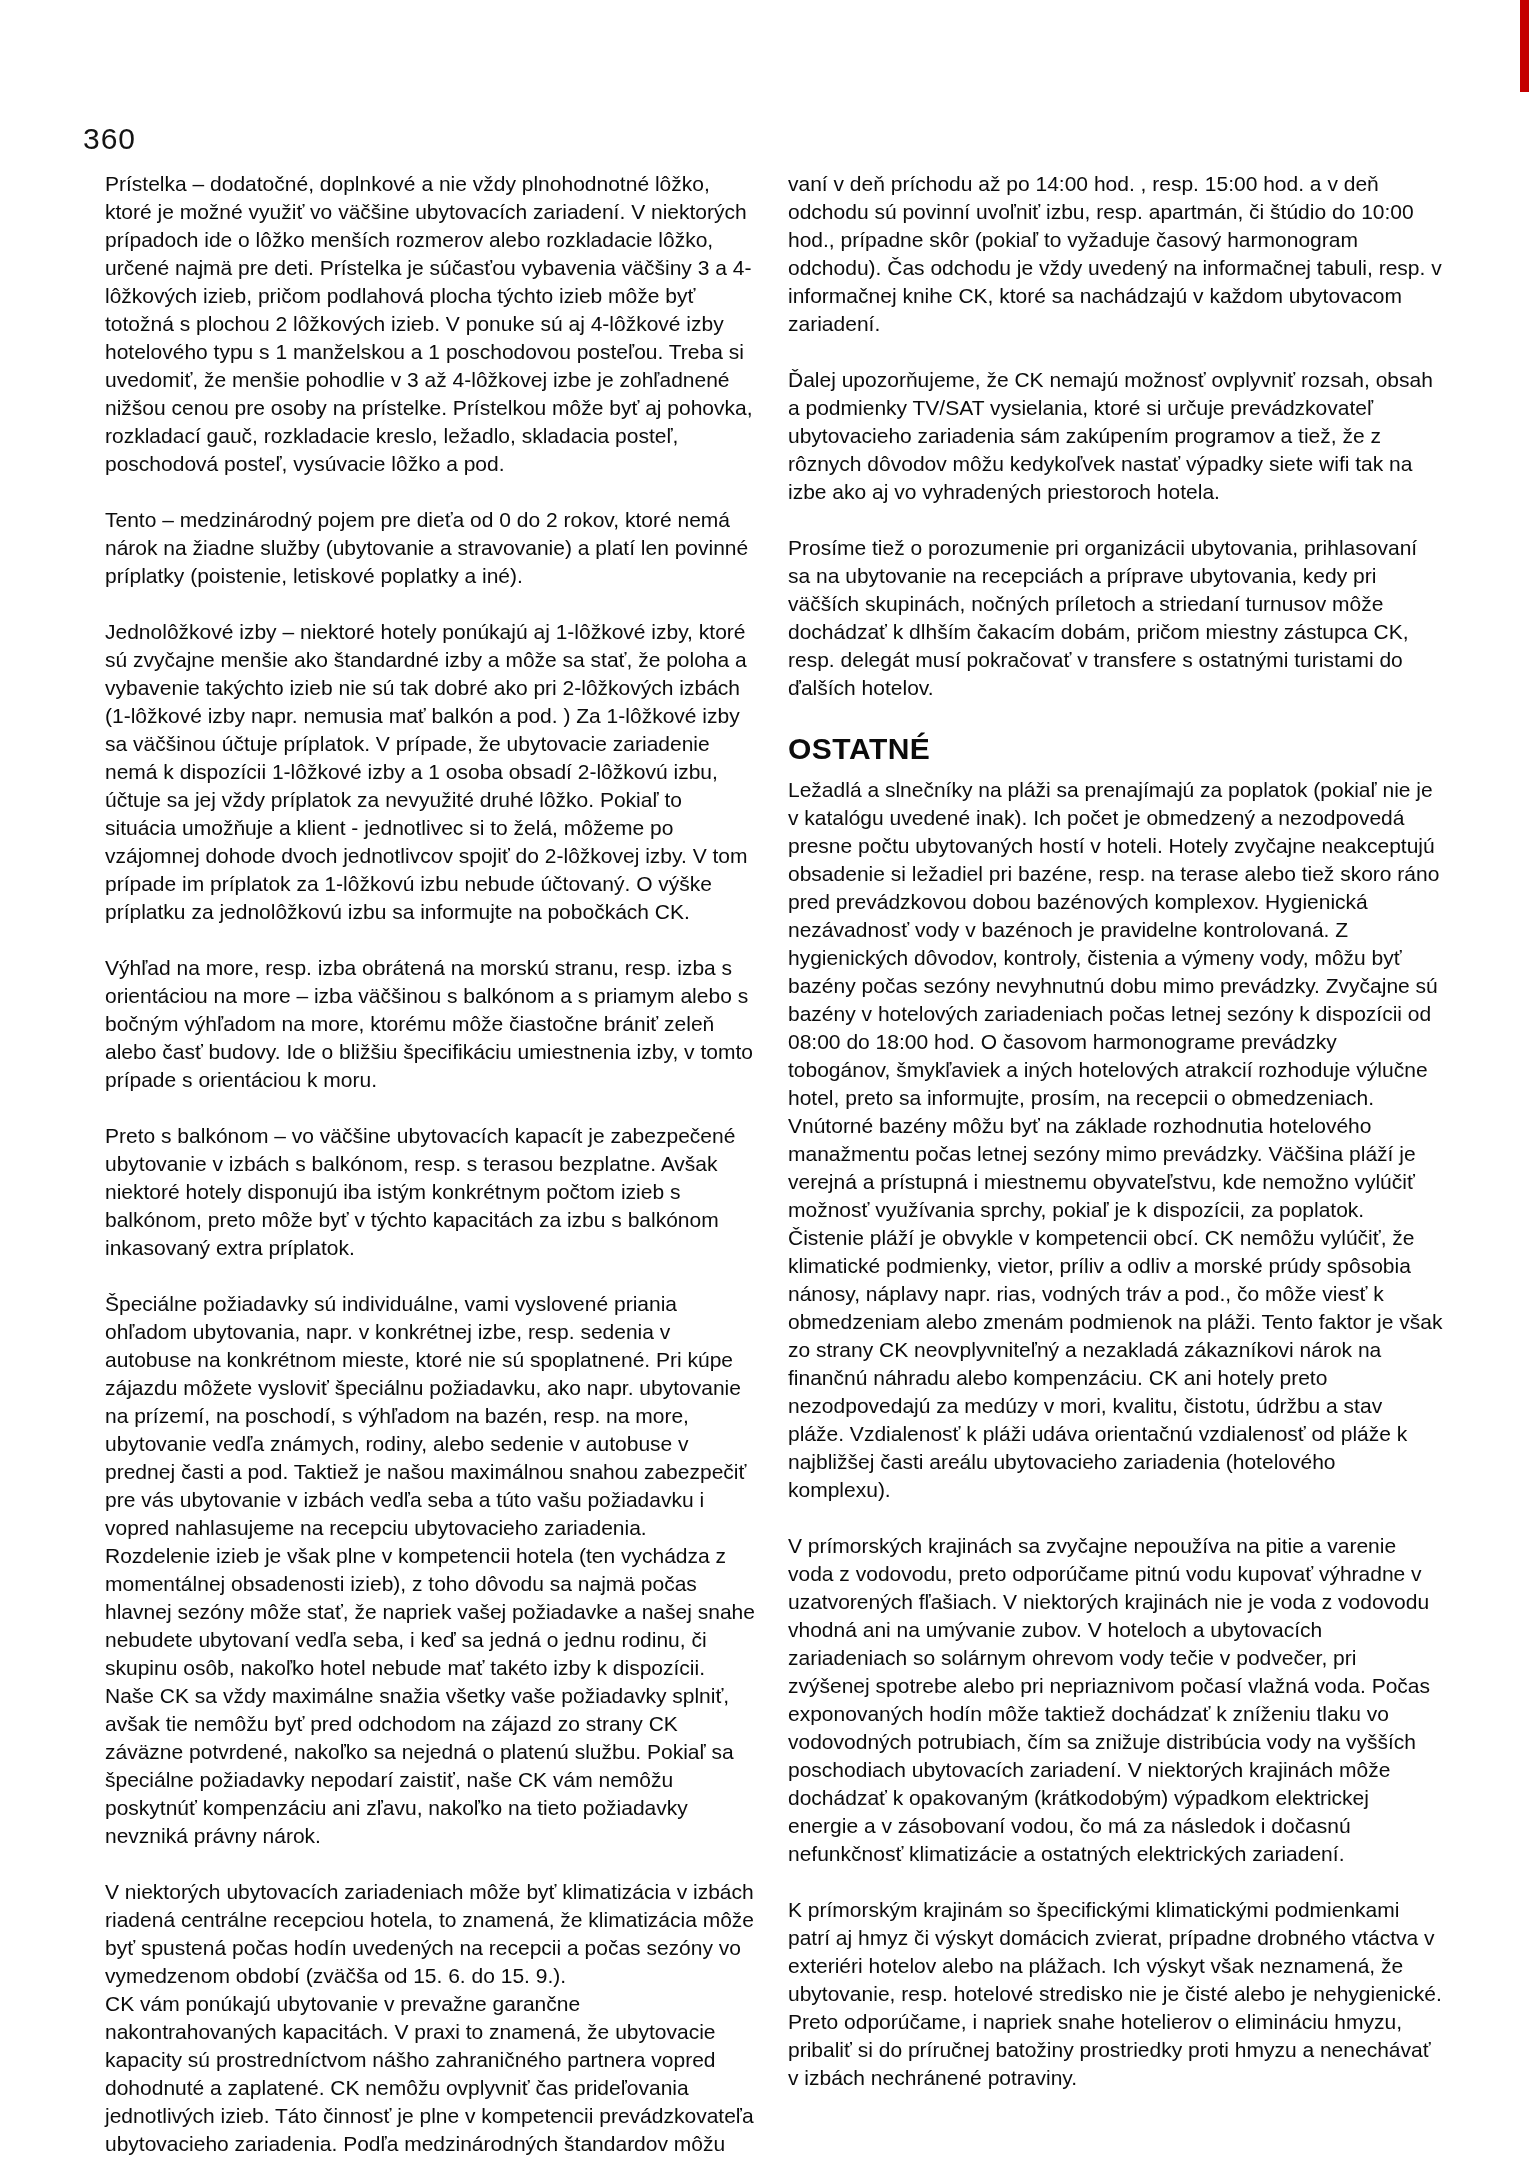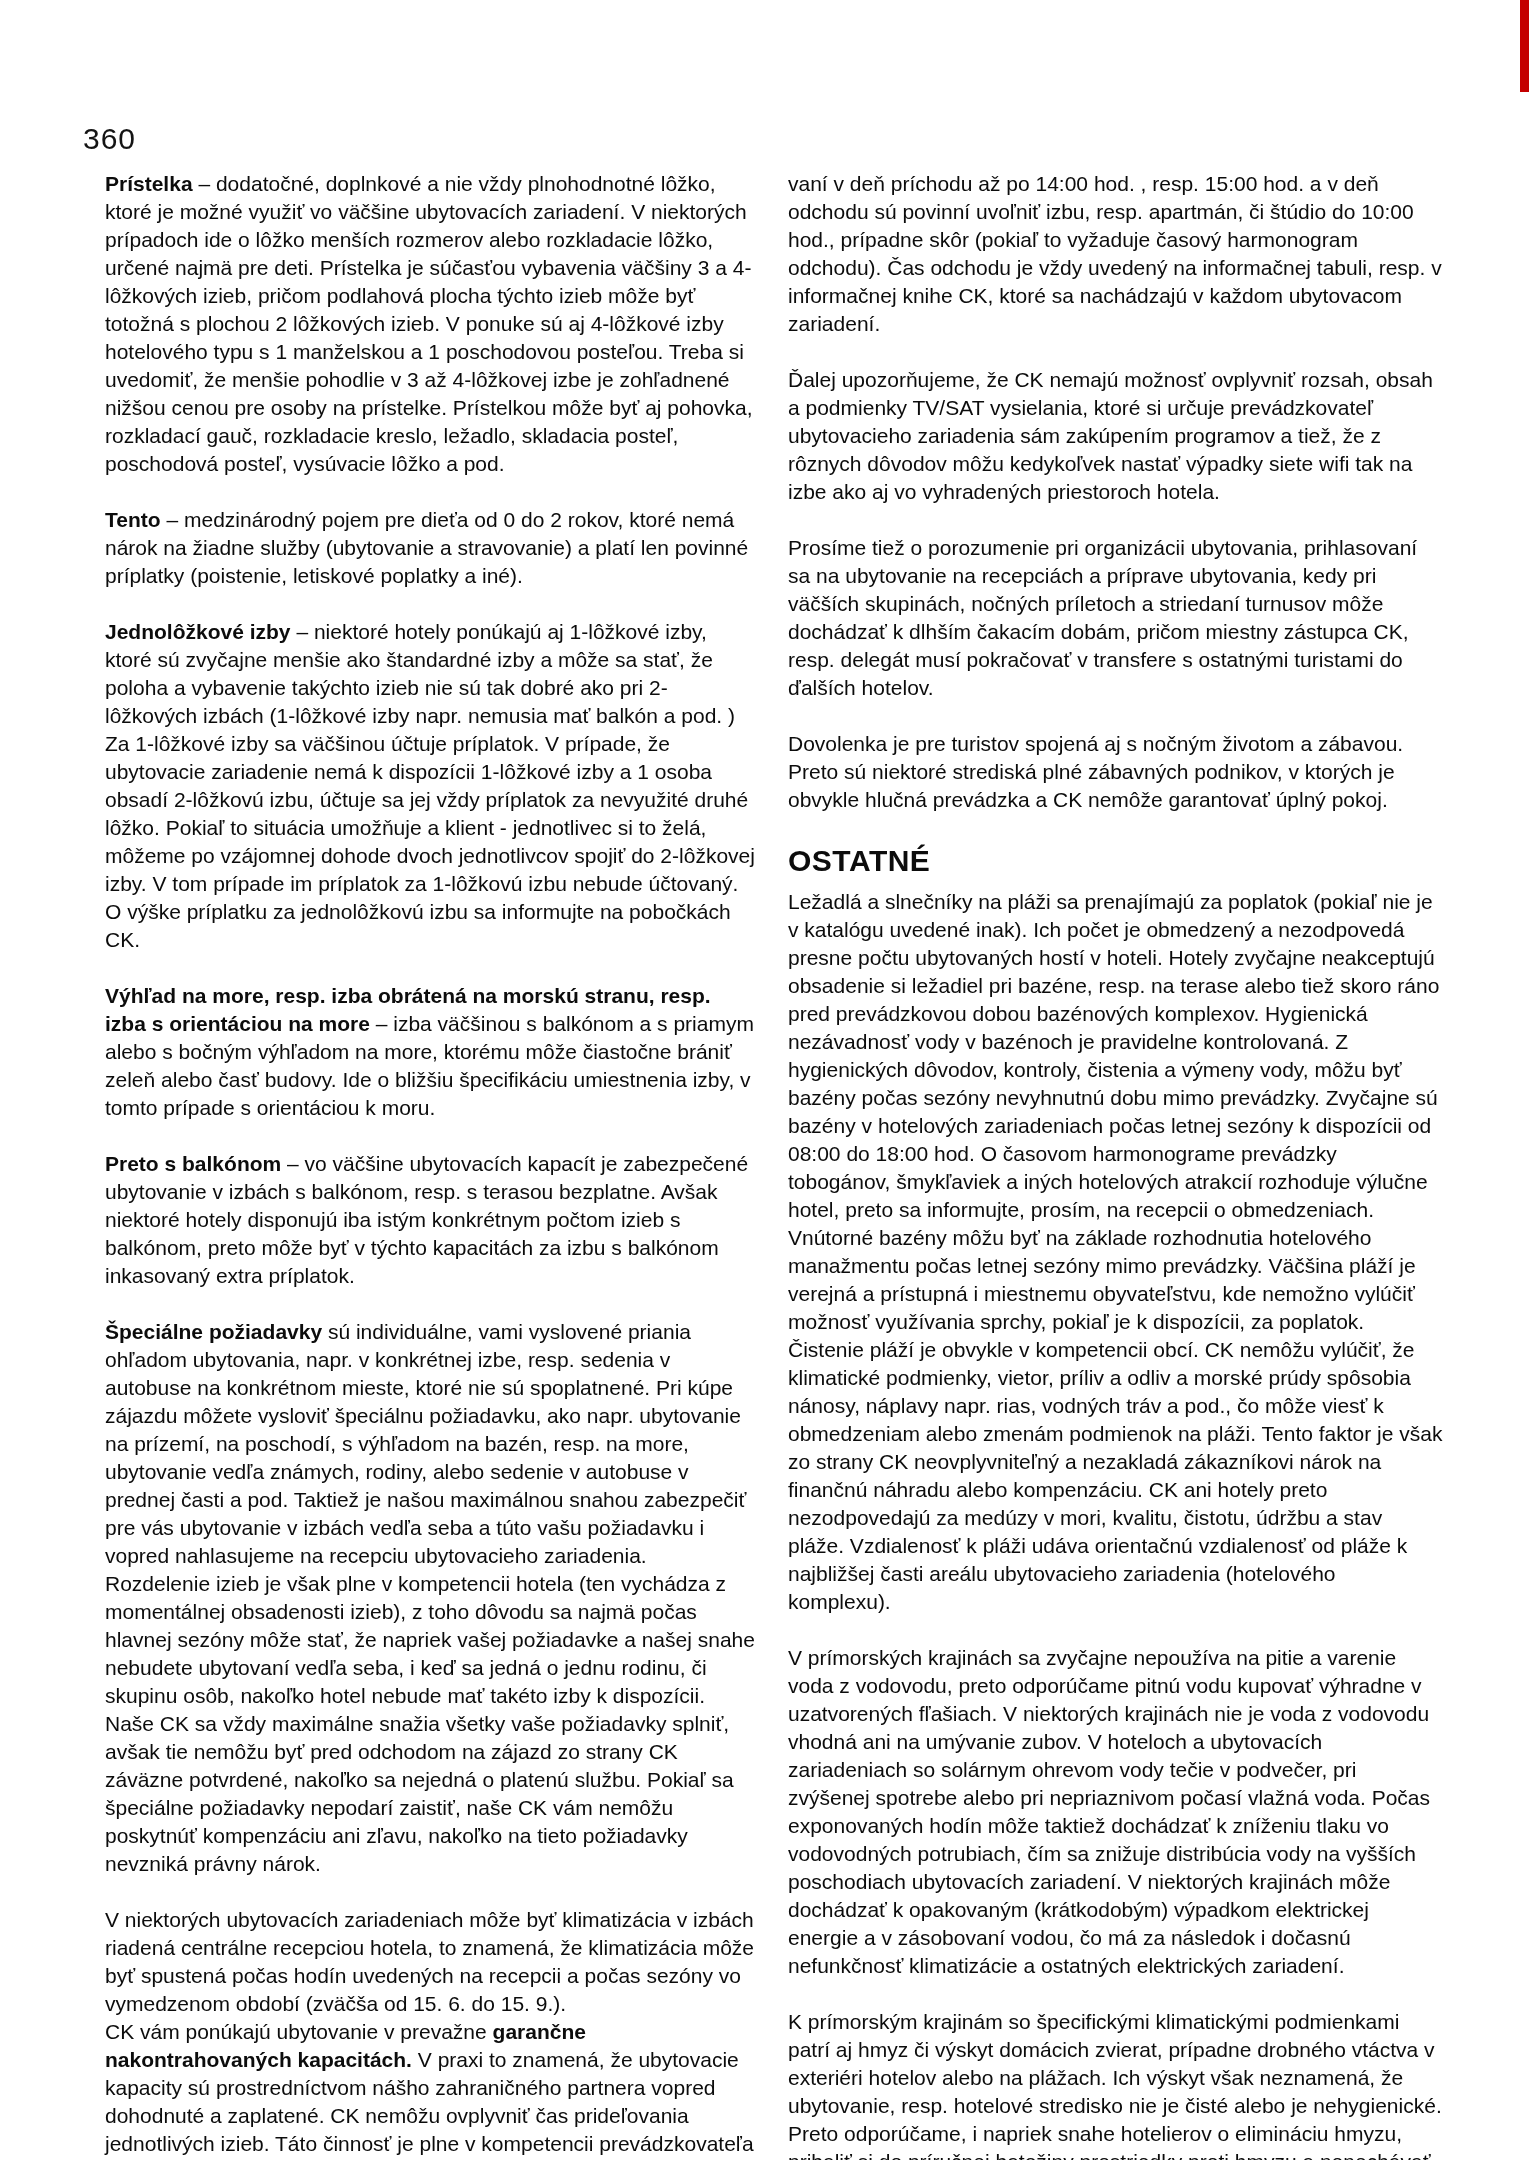--- a/index.html
+++ b/index.html
@@ -33,21 +33,21 @@
     top: 170px;
     font-size: 21px;
     line-height: 28px;
     text-align: left;
     color: #0c0c0c;
   }
   .col-left  { left: 105px; width: 652px; }
   .col-right { left: 788px; width: 655px; }
   .col p { margin: 0 0 28px 0; }
   .col p:last-child { margin-bottom: 0; }
-  .col strong { font-weight: 700; }
+  .col strong { font-weight: 400; }
   .col h2.section {
     font-size: 30px;
     font-weight: 700;
     line-height: 38px;
     margin: 2px 0 8px 0;
     letter-spacing: 0.5px;
   }
 </style>
 </head>
 <body>
@@ -61,19 +61,18 @@
       <p><strong>Jednolôžkové izby</strong><span> – niektoré hotely ponúkajú aj 1-lôžkové izby, ktoré sú zvyčajne menšie ako štandardné izby a môže sa stať, že poloha a vybavenie takýchto izieb nie sú tak dobré ako pri 2-lôžkových izbách (1-lôžkové izby napr. nemusia mať balkón a pod. ) Za 1-lôžkové izby sa väčšinou účtuje príplatok. V prípade, že ubytovacie zariadenie nemá k dispozícii 1-lôžkové izby a 1 osoba obsadí 2-lôžkovú izbu, účtuje sa jej vždy príplatok za nevyužité druhé lôžko. Pokiaľ to situácia umožňuje a klient - jednotlivec si to želá, môžeme po vzájomnej dohode dvoch jednotlivcov spojiť do 2-lôžkovej izby. V tom prípade im príplatok za 1-lôžkovú izbu nebude účtovaný. O výške príplatku za jednolôžkovú izbu sa informujte na pobočkách CK.</span></p>
       <p><strong>Výhľad na more, resp. izba obrátená na morskú stranu, resp. izba s orientáciou na more</strong><span> – izba väčšinou s balkónom a s priamym alebo s bočným výhľadom na more, ktorému môže čiastočne brániť zeleň alebo časť budovy. Ide o bližšiu špecifikáciu umiestnenia izby, v tomto prípade s orientáciou k moru.</span></p>
       <p><strong>Preto s balkónom</strong><span> – vo väčšine ubytovacích kapacít je zabezpečené ubytovanie v izbách s balkónom, resp. s terasou bezplatne. Avšak niektoré hotely disponujú iba istým konkrétnym počtom izieb s balkónom, preto môže byť v týchto kapacitách za izbu s balkónom inkasovaný extra príplatok.</span></p>
       <p><strong>Špeciálne požiadavky</strong><span> sú individuálne, vami vyslovené priania ohľadom ubytovania, napr. v konkrétnej izbe, resp. sedenia v autobuse na konkrétnom mieste, ktoré nie sú spoplatnené. Pri kúpe zájazdu môžete vysloviť špeciálnu požiadavku, ako napr. ubytovanie na prízemí, na poschodí, s výhľadom na bazén, resp. na more, ubytovanie vedľa známych, rodiny, alebo sedenie v autobuse v prednej časti a pod. Taktiež je našou maximálnou snahou zabezpečiť pre vás ubytovanie v izbách vedľa seba a túto vašu požiadavku i vopred nahlasujeme na recepciu ubytovacieho zariadenia. Rozdelenie izieb je však plne v kompetencii hotela (ten vychádza z momentálnej obsadenosti izieb), z toho dôvodu sa najmä počas hlavnej sezóny môže stať, že napriek vašej požiadavke a našej snahe nebudete ubytovaní vedľa seba, i keď sa jedná o jednu rodinu, či skupinu osôb, nakoľko hotel nebude mať takéto izby k dispozícii. Naše CK sa vždy maximálne snažia všetky vaše požiadavky splniť, avšak tie nemôžu byť pred odchodom na zájazd zo strany CK záväzne potvrdené, nakoľko sa nejedná o platenú službu. Pokiaľ sa špeciálne požiadavky nepodarí zaistiť, naše CK vám nemôžu poskytnúť kompenzáciu ani zľavu, nakoľko na tieto požiadavky nevzniká právny nárok.</span></p>
       <p><span>V niektorých ubytovacích zariadeniach môže byť klimatizácia v izbách riadená centrálne recepciou hotela, to znamená, že klimatizácia môže byť spustená počas hodín uvedených na recepcii a počas sezóny vo vymedzenom období (zväčša od 15. 6. do 15. 9.).</span><br><span>CK vám ponúkajú ubytovanie v prevažne </span><strong>garančne nakontrahovaných kapacitách.</strong><span> V praxi to znamená, že ubytovacie kapacity sú prostredníctvom nášho zahraničného partnera vopred dohodnuté a zaplatené. CK nemôžu ovplyvniť čas prideľovania jednotlivých izieb. Táto činnosť je plne v kompetencii prevádzkovateľa ubytovacieho zariadenia. Podľa medzinárodných štandardov môžu byť klienti ubyto-</span></p>
     </div>
   <div class="col col-right" id="col-right">
       <p><span>vaní v deň príchodu až po 14:00 hod. , resp. 15:00 hod.  a v deň odchodu sú povinní uvoľniť izbu, resp. apartmán, či štúdio do 10:00 hod., prípadne skôr (pokiaľ to vyžaduje časový harmonogram odchodu). Čas odchodu je vždy uvedený na informačnej tabuli, resp. v informačnej knihe CK, ktoré sa nachádzajú v každom ubytovacom zariadení.</span></p>
       <p><span>Ďalej upozorňujeme, že CK nemajú možnosť ovplyvniť rozsah, obsah a podmienky TV/SAT vysielania, ktoré si určuje prevádzkovateľ ubytovacieho zariadenia sám zakúpením programov a tiež, že z rôznych dôvodov môžu kedykoľvek nastať výpadky siete wifi tak na izbe ako aj vo vyhradených priestoroch hotela.</span></p>
       <p><span>Prosíme tiež o porozumenie pri organizácii ubytovania, prihlasovaní sa na ubytovanie na recepciách a príprave ubytovania, kedy pri väčších skupinách, nočných príletoch a striedaní turnusov môže dochádzať k dlhším čakacím dobám, pričom miestny zástupca CK, resp. delegát musí pokračovať v transfere s ostatnými turistami do ďalších hotelov.</span></p>
-      <p><span>Dovolenka je pre turistov spojená aj s nočným životom a zábavou. Preto sú niektoré strediská plné zábavných podnikov, v ktorých je obvykle hlučná prevádzka a CK nemôže garantovať úplný pokoj.</span></p>
       <h2 class="section">OSTATNÉ</h2>
       <p><span>Ležadlá a slnečníky na pláži sa prenajímajú za poplatok (pokiaľ nie je v katalógu uvedené inak). Ich počet je obmedzený a nezodpovedá presne počtu ubytovaných hostí v hoteli. Hotely zvyčajne neakceptujú obsadenie si ležadiel pri bazéne, resp. na terase alebo tiež skoro ráno pred prevádzkovou dobou bazénových komplexov. Hygienická nezávadnosť vody v bazénoch je pravidelne kontrolovaná. Z hygienických dôvodov, kontroly, čistenia a výmeny vody, môžu byť bazény počas sezóny nevyhnutnú dobu mimo prevádzky. Zvyčajne sú bazény v hotelových zariadeniach počas letnej sezóny k dispozícii od 08:00 do 18:00 hod. O časovom harmonograme prevádzky tobogánov, šmykľaviek a iných hotelových atrakcií rozhoduje výlučne hotel, preto sa informujte, prosím, na recepcii o obmedzeniach. Vnútorné bazény môžu byť na základe rozhodnutia hotelového manažmentu počas letnej sezóny mimo prevádzky. Väčšina pláží je verejná a prístupná i miestnemu obyvateľstvu, kde nemožno vylúčiť možnosť využívania sprchy, pokiaľ je k dispozícii, za poplatok. Čistenie pláží je obvykle v kompetencii obcí. CK nemôžu vylúčiť, že klimatické podmienky, vietor, príliv a odliv a morské prúdy spôsobia nánosy, náplavy napr. rias, vodných tráv a pod., čo môže viesť k obmedzeniam alebo zmenám podmienok na pláži. Tento faktor je však zo strany CK neovplyvniteľný a nezakladá zákazníkovi nárok na finančnú náhradu alebo kompenzáciu. CK ani hotely preto nezodpovedajú za medúzy v mori, kvalitu, čistotu, údržbu a stav pláže. Vzdialenosť k pláži udáva orientačnú vzdialenosť od pláže k najbližšej časti areálu ubytovacieho zariadenia (hotelového komplexu).</span></p>
       <p><span>V prímorských krajinách sa zvyčajne nepoužíva na pitie a varenie voda z vodovodu, preto odporúčame pitnú vodu kupovať výhradne v uzatvorených fľašiach. V niektorých krajinách nie je voda z vodovodu vhodná ani na umývanie zubov. V hoteloch a ubytovacích zariadeniach so solárnym ohrevom vody tečie v podvečer, pri zvýšenej spotrebe alebo pri nepriaznivom počasí vlažná voda. Počas exponovaných hodín môže taktiež dochádzať k zníženiu tlaku vo vodovodných potrubiach, čím sa znižuje distribúcia vody na vyšších poschodiach ubytovacích zariadení. V niektorých krajinách môže dochádzať k opakovaným (krátkodobým) výpadkom elektrickej energie a v zásobovaní vodou, čo má za následok i dočasnú nefunkčnosť klimatizácie a ostatných elektrických zariadení.</span></p>
       <p><span>K prímorským krajinám so špecifickými klimatickými podmienkami patrí aj hmyz či výskyt domácich zvierat, prípadne drobného vtáctva v exteriéri hotelov alebo na plážach. Ich výskyt však neznamená, že ubytovanie, resp. hotelové stredisko nie je čisté alebo je nehygienické. Preto odporúčame, i napriek snahe hotelierov o elimináciu hmyzu, pribaliť si do príručnej batožiny prostriedky proti hmyzu a nenechávať v izbách nechránené potraviny.</span></p>
     </div>
 </div>
 
 </body></html>

